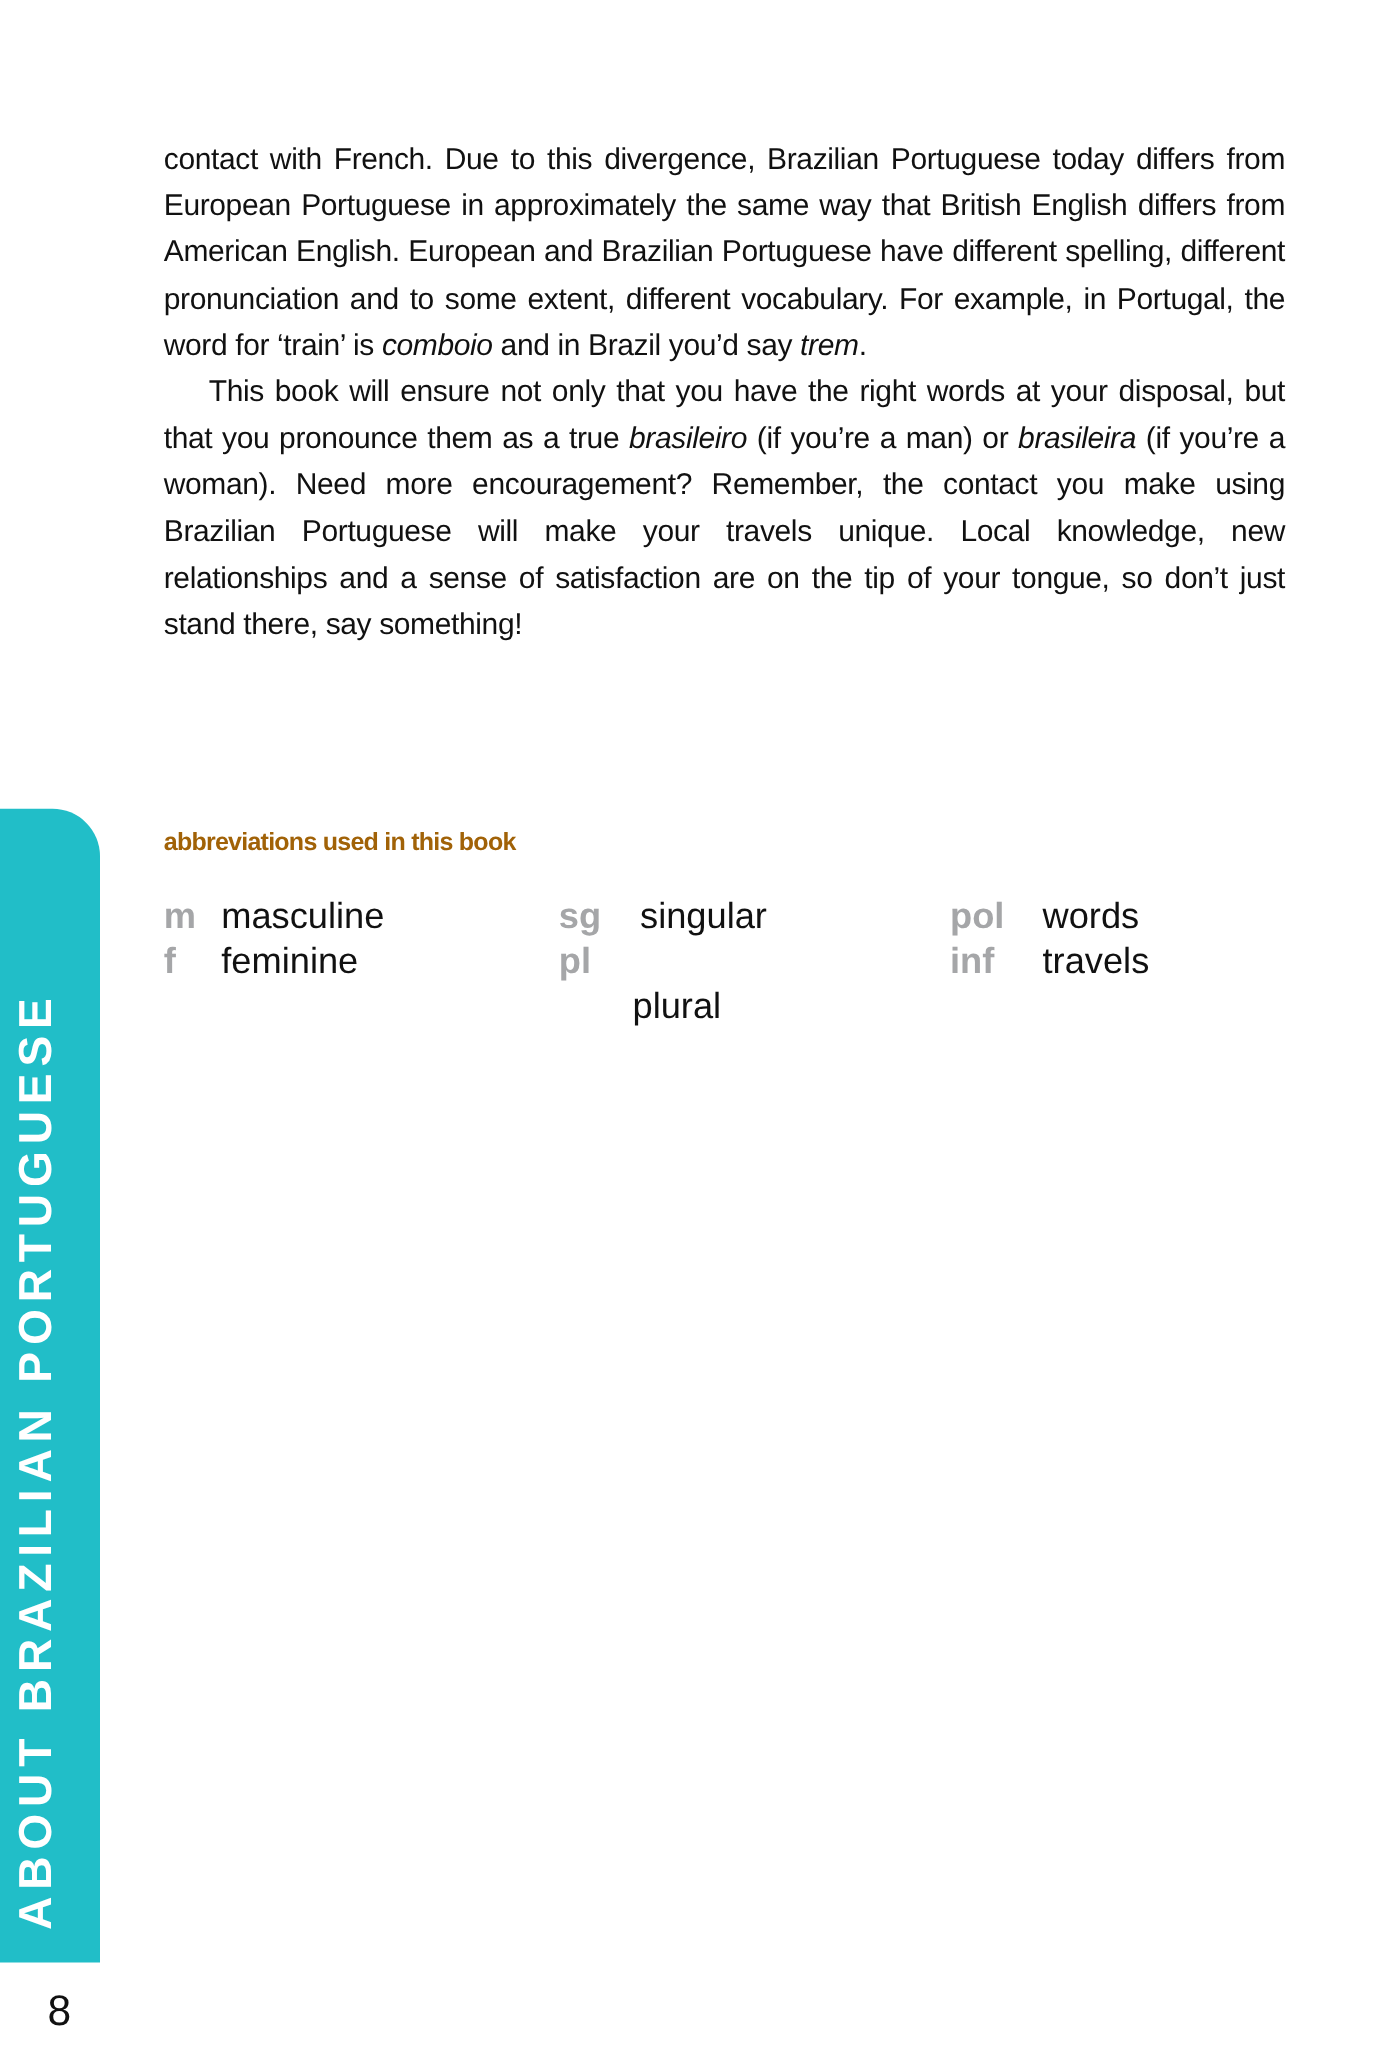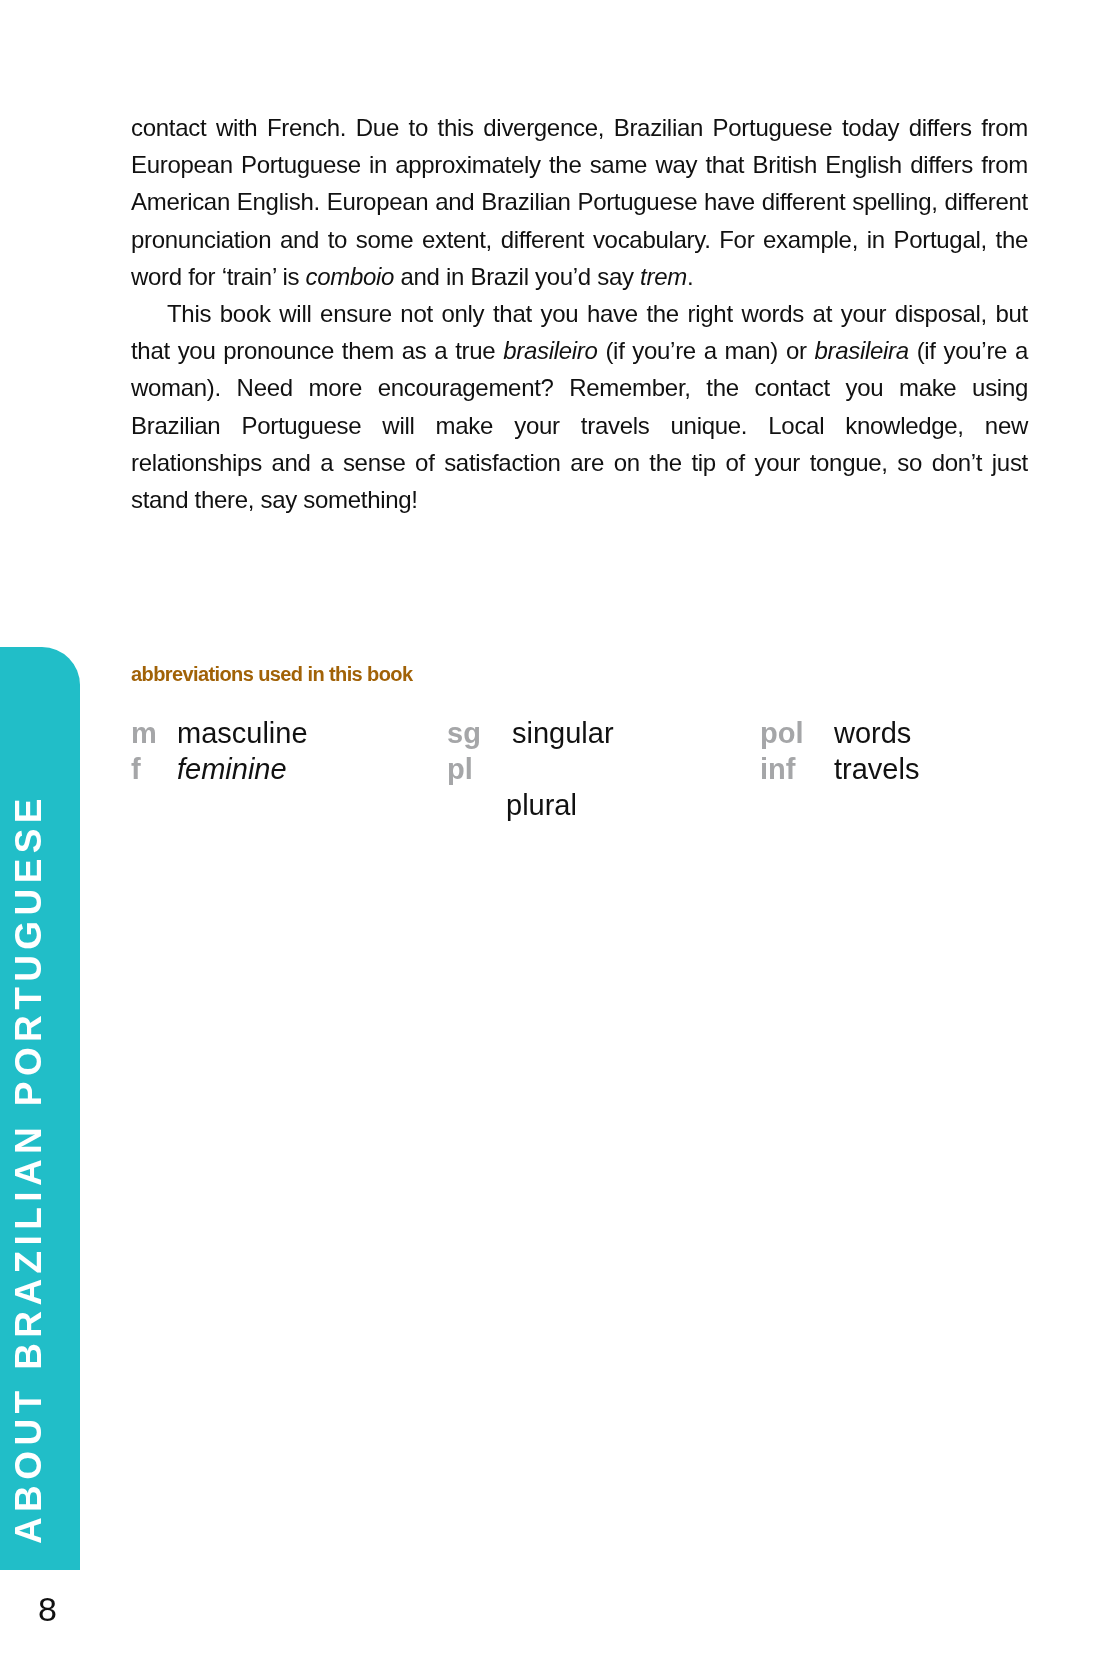--- a/index.html
+++ b/index.html
@@ -46,21 +46,21 @@
 
 <div class="abbr-heading">abbreviations used in this book</div>
 
 <div class="abbr-grid">
   <div class="abbr-item" style="left:0;top:0;">
     <span class="abbr-key">m</span>
     <span class="abbr-val" style="left:46px;">masculine</span>
   </div>
   <div class="abbr-item" style="left:0;top:36px;">
     <span class="abbr-key">f</span>
-    <span class="abbr-val" style="left:46px;font-style:italic;">feminine</span>
+    <span class="abbr-val" style="left:46px;">feminine</span>
   </div>
   <div class="abbr-item" style="left:316px;top:0;">
     <span class="abbr-key">sg</span>
     <span class="abbr-val" style="left:65px;">singular</span>
   </div>
   <div class="abbr-item" style="left:316px;top:36px;">
     <span class="abbr-key">pl</span>
     <span class="abbr-val" style="left:59px;margin-top:36px;">plural</span>
   </div>
   <div class="abbr-item" style="left:629px;top:0;">

